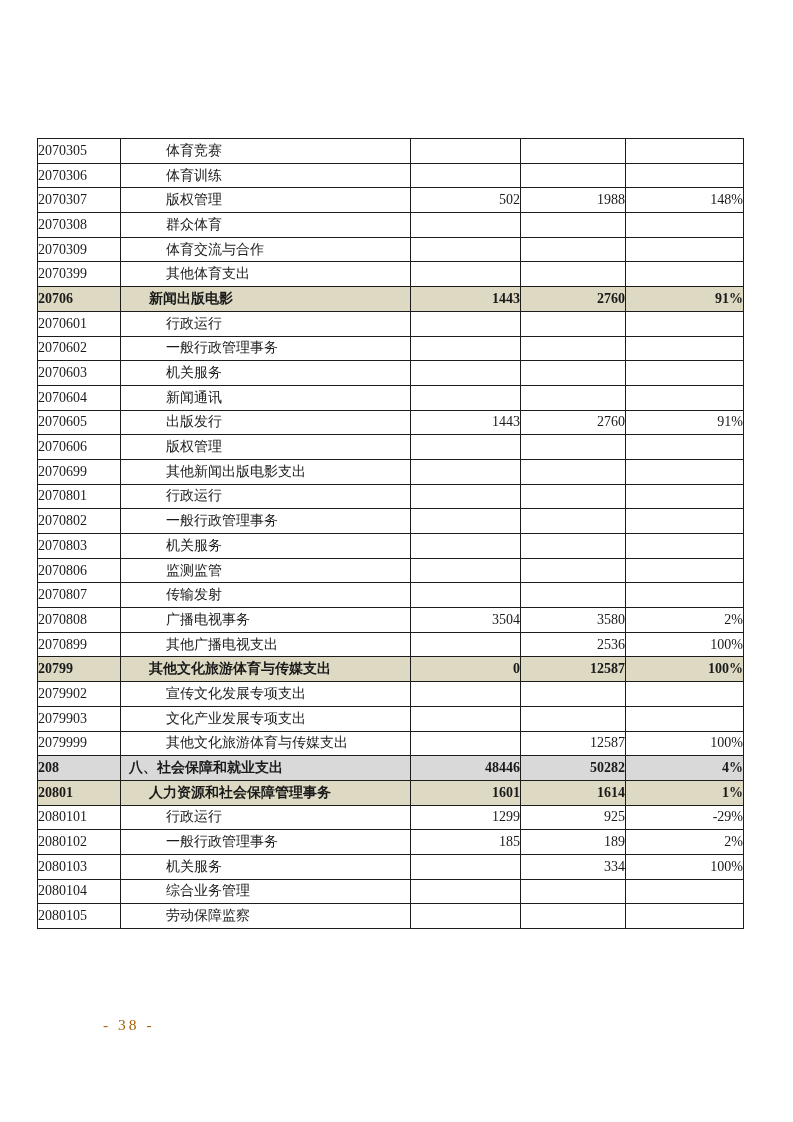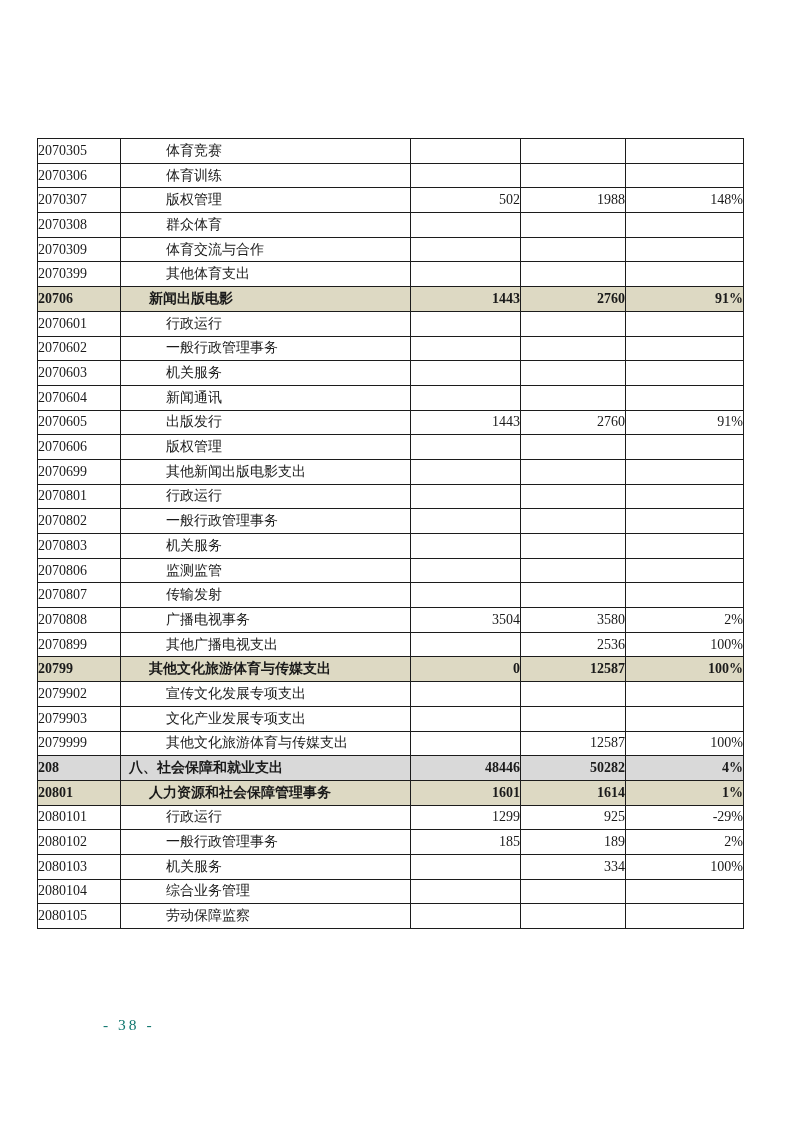--- a/index.html
+++ b/index.html
@@ -55,21 +55,21 @@
     font-weight: bold;
   }
   .row-sub .cell-pct, .row-section .cell-pct { font-size: 14px; }
 
   .pageno {
     position: absolute;
     left: 103px;
     top: 1016px;
     font-size: 15.5px;
     letter-spacing: 3px;
-    color: #0f766e;
+    color: #a16207;
   }
 </style>
 </head>
 <body>
 
 <div class="page">
   <table class="budget">
     <colgroup>
       <col style="width:83px">
       <col style="width:290px">

